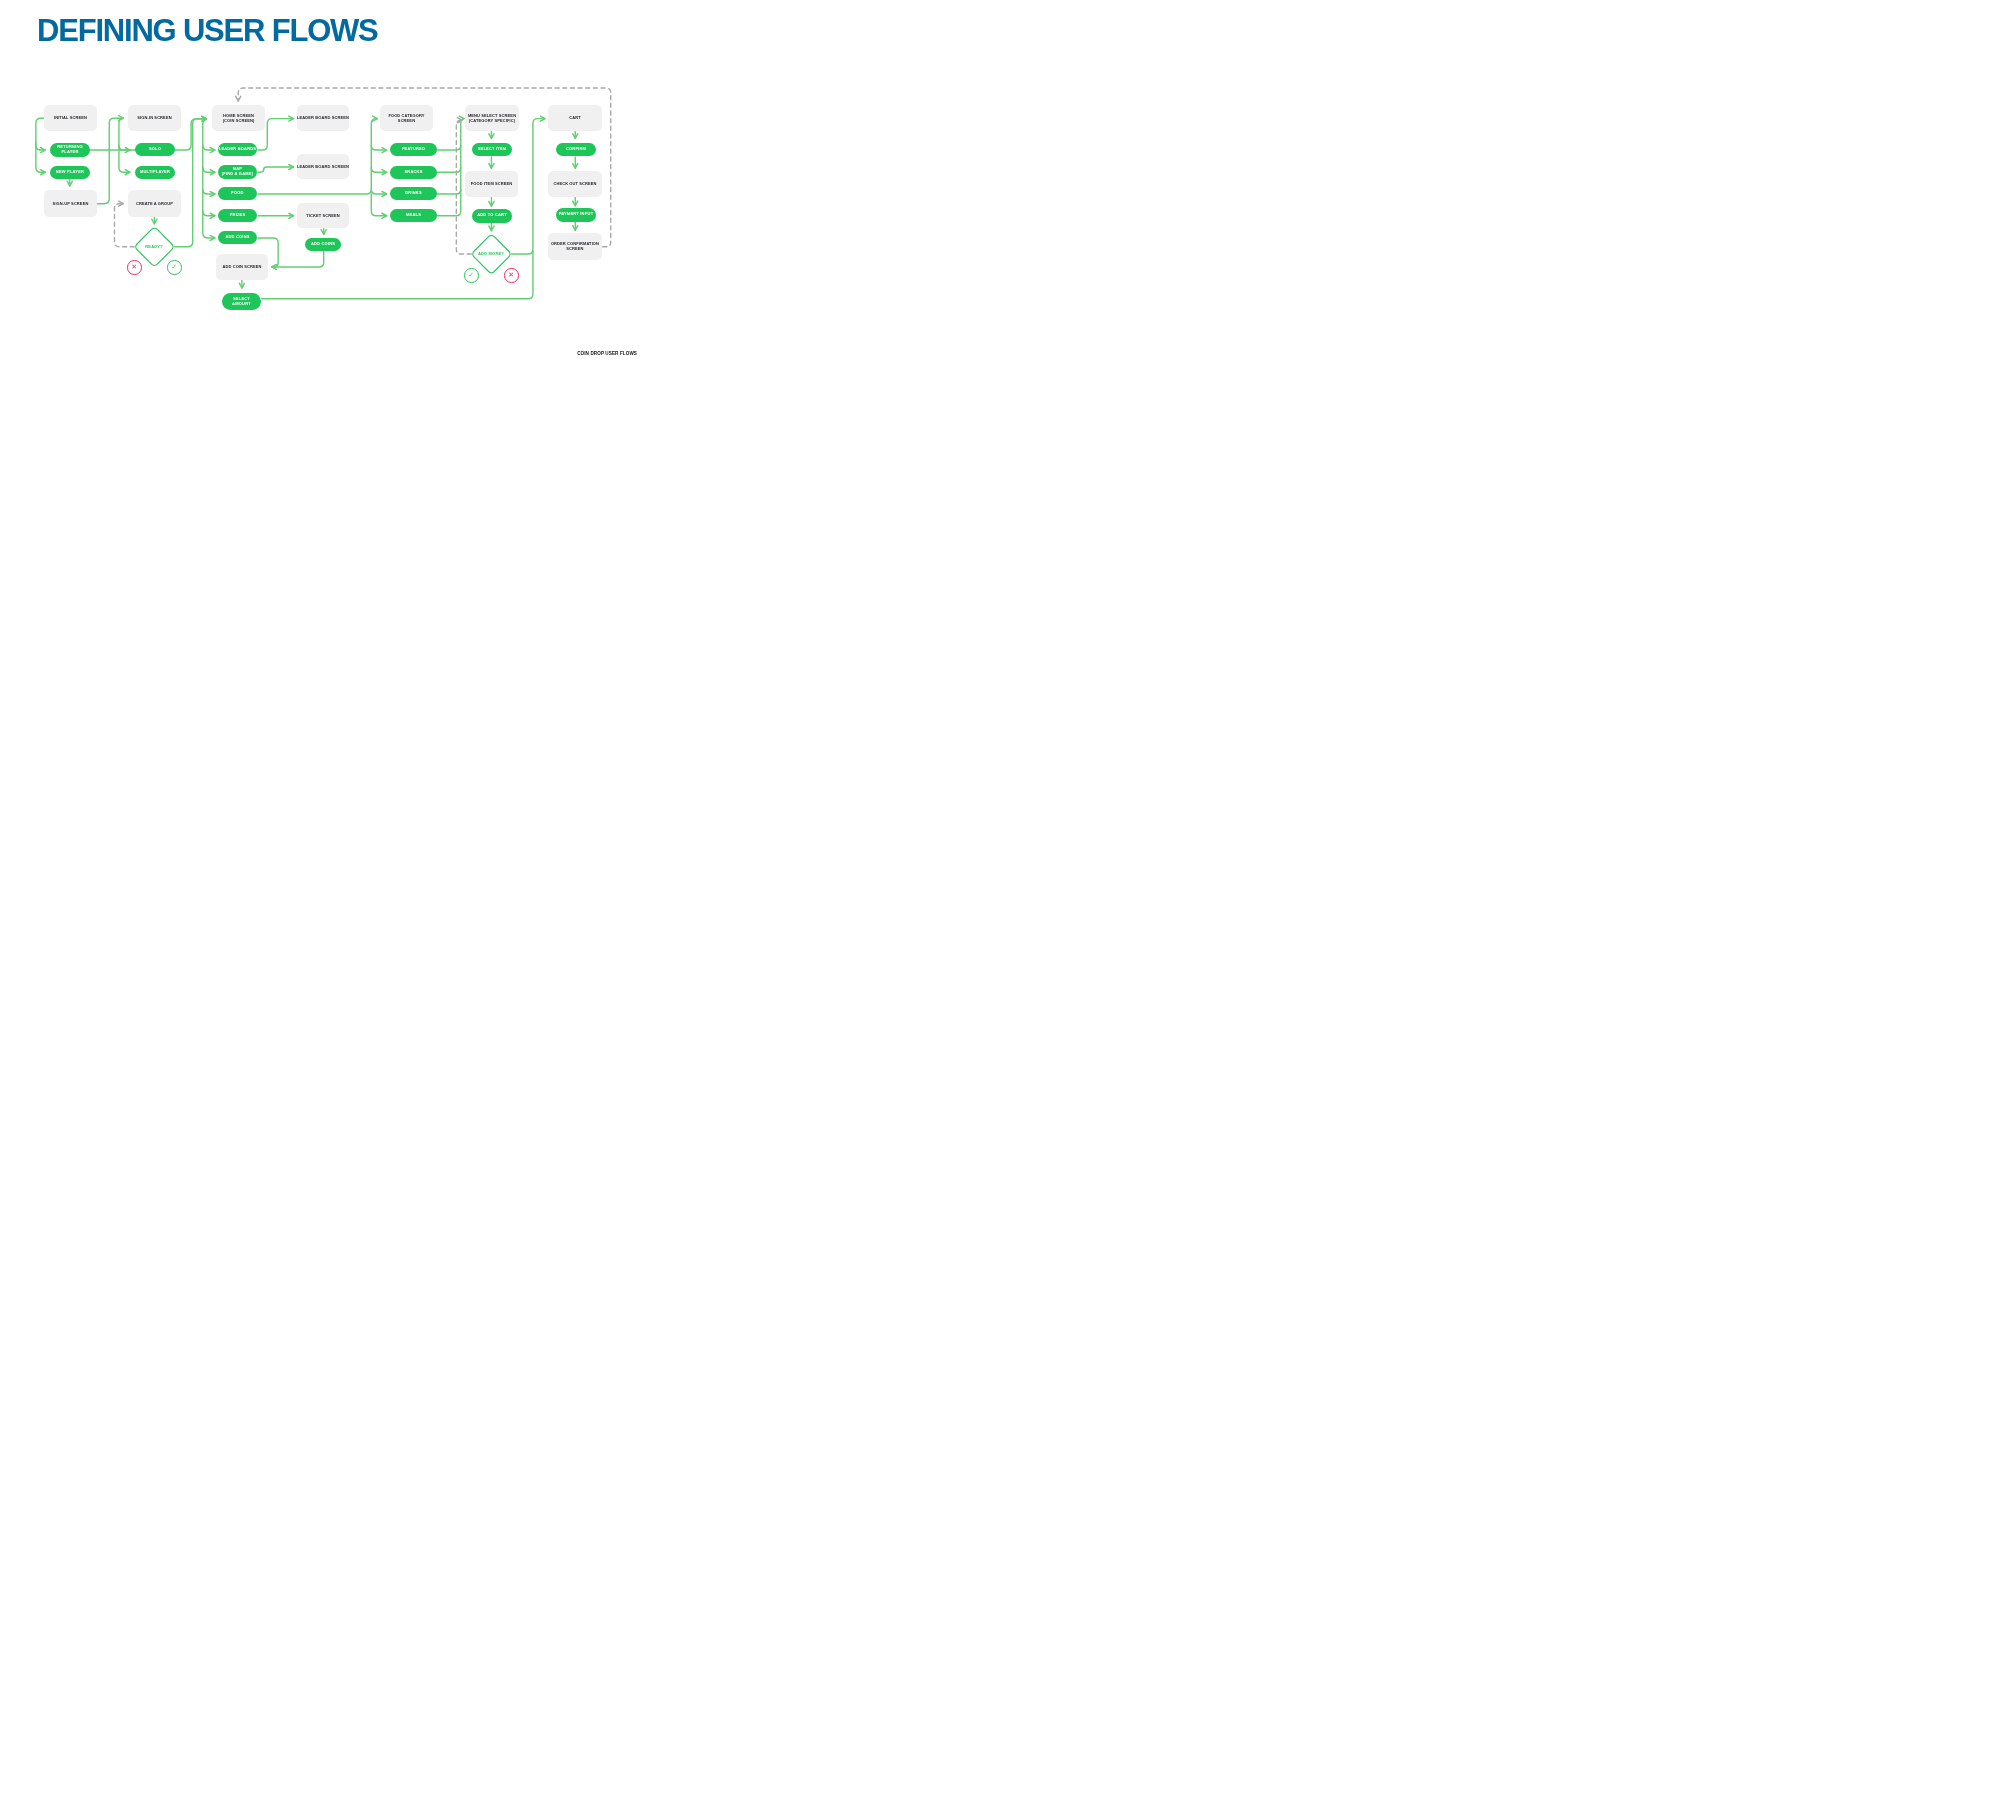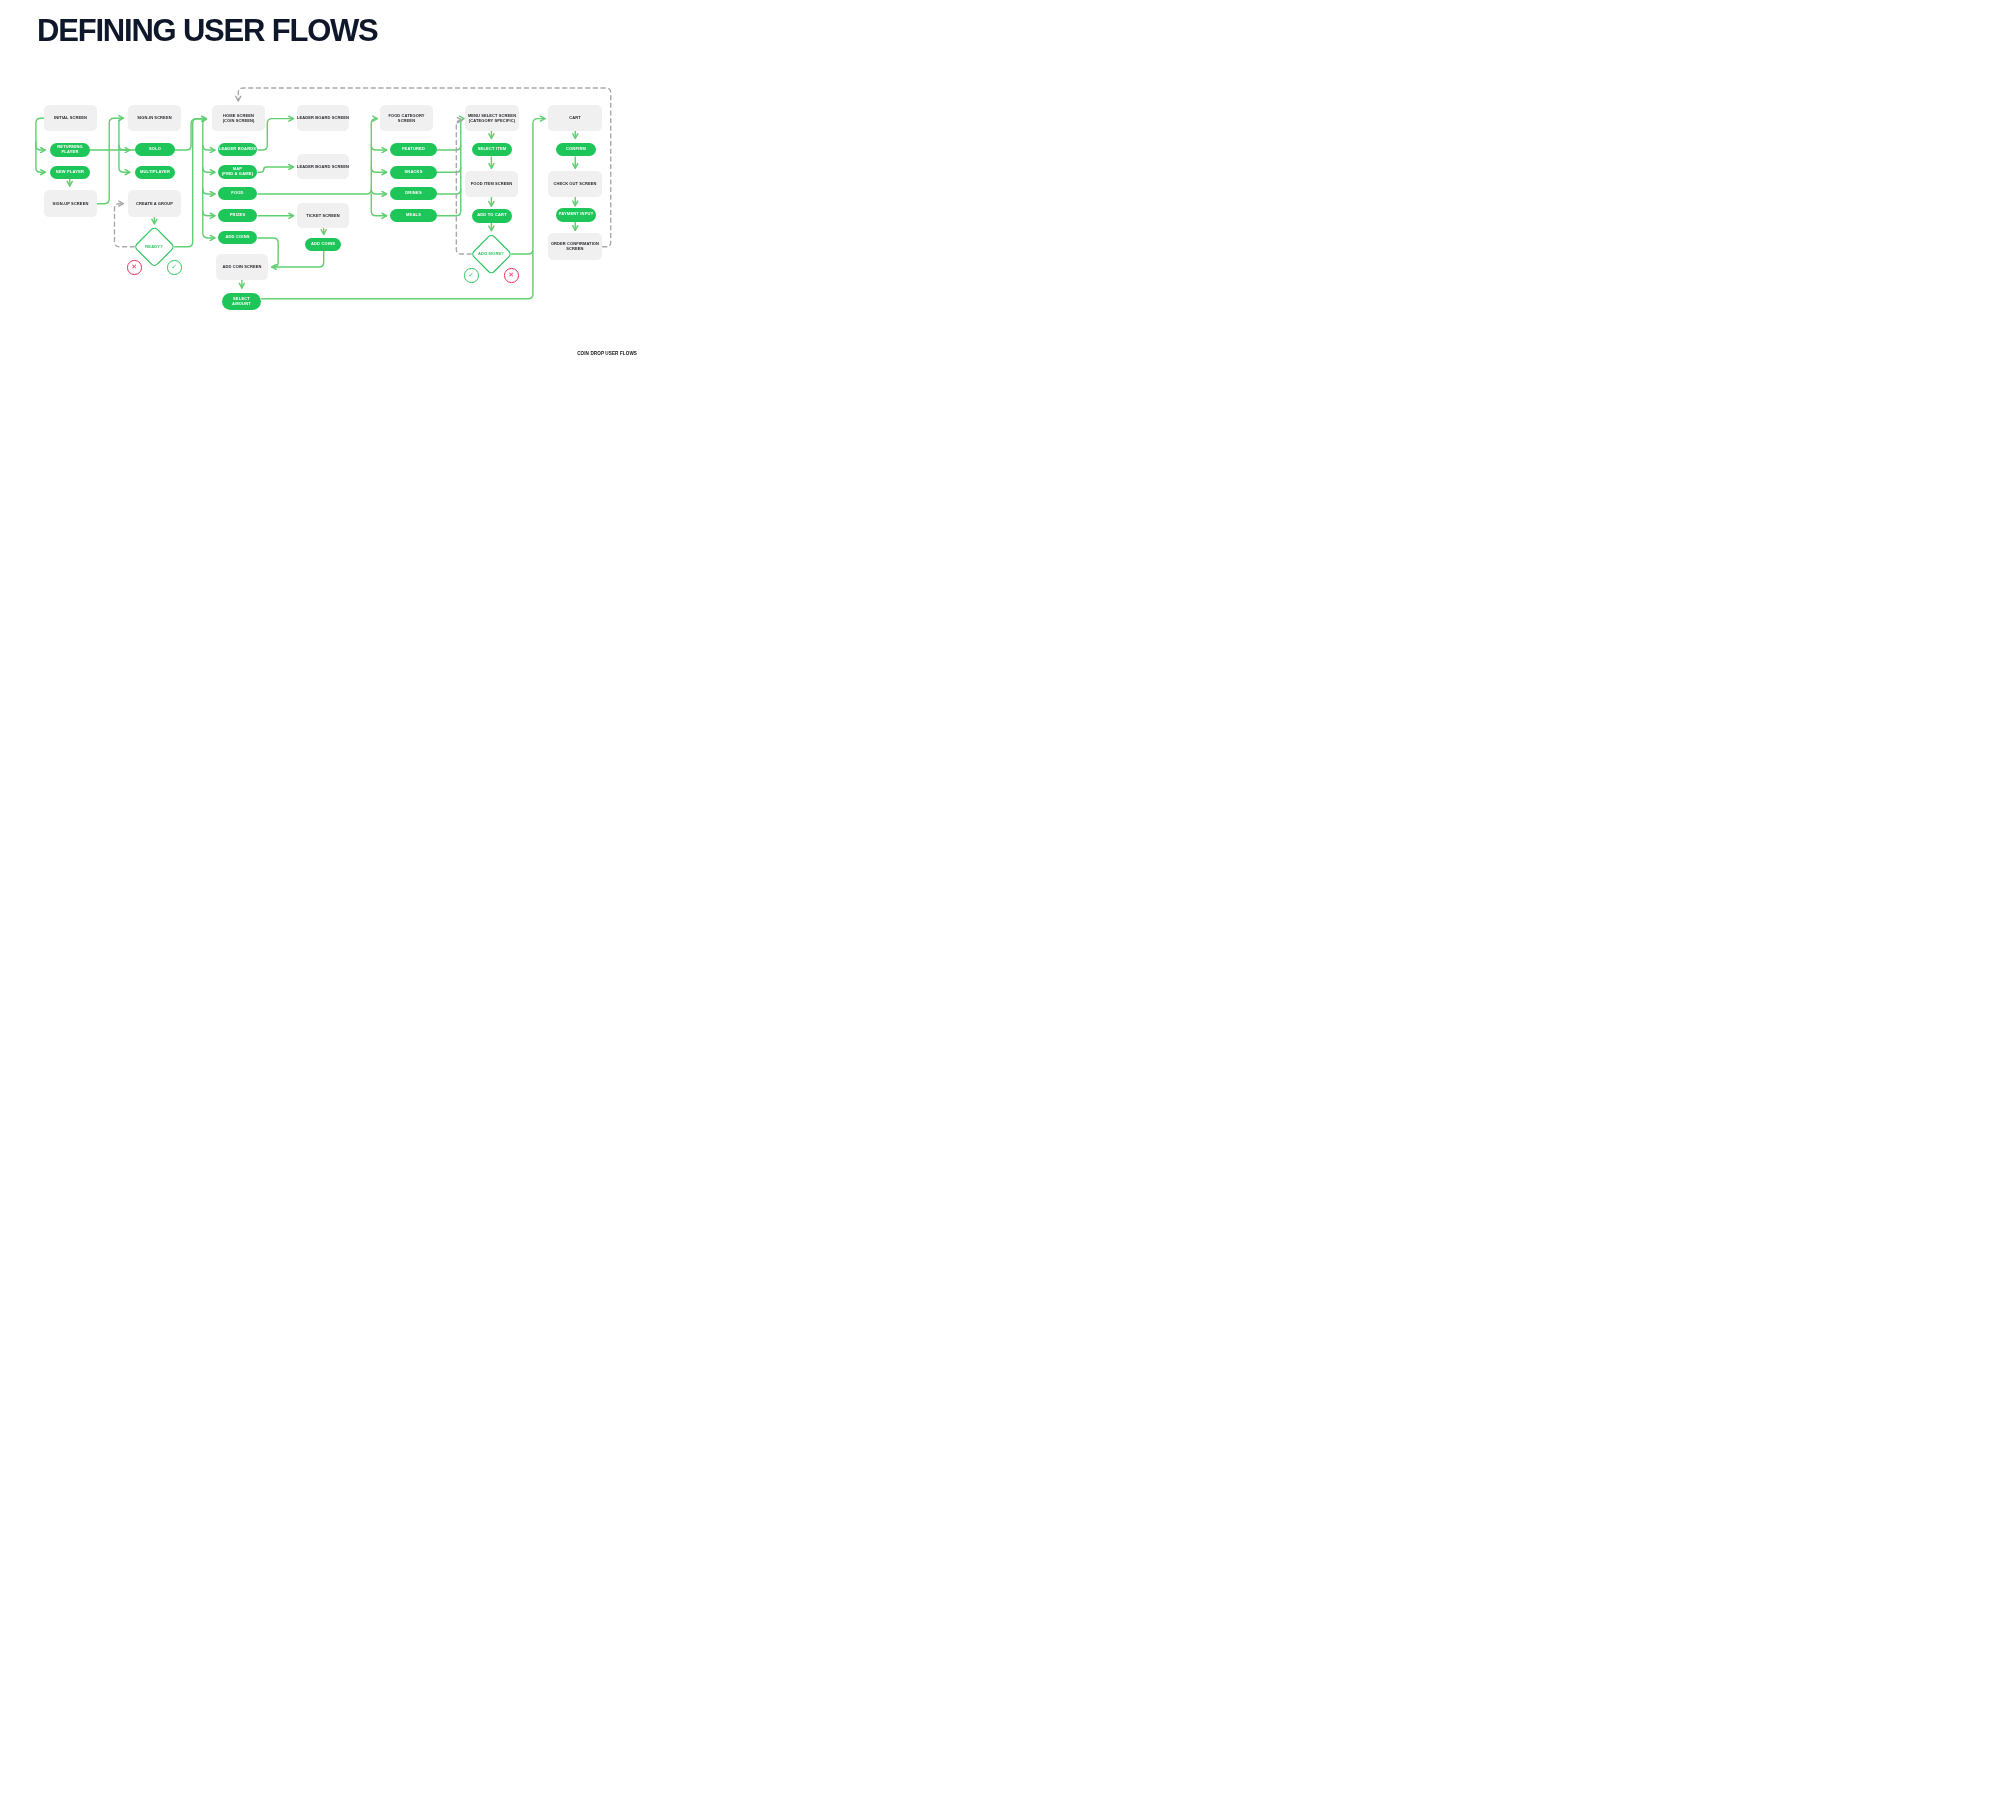--- a/index.html
+++ b/index.html
@@ -1,19 +1,19 @@
 <!DOCTYPE html>
 <html style="font-size:6.4px"><head>
 <meta charset="utf-8">
 <style>
   html,body{margin:0;padding:0;background:#ffffff;}
   #canvas{position:relative;width:645px;height:363px;background:#ffffff;overflow:hidden;
           font-family:"Liberation Sans",sans-serif;}
   #page-title{position:absolute;left:37px;top:15.3px;margin:0;font-size:31px;line-height:1.0;
-              font-weight:900;color:#0f172a;letter-spacing:-1.2px;white-space:nowrap;}
+              font-weight:900;color:#0369a1;letter-spacing:-1.2px;white-space:nowrap;}
   #footer-label{position:absolute;right:8px;bottom:7.3px;font-size:4.6px;font-weight:800;
                 color:#121212;letter-spacing:0.1px;}
   svg.wires{position:absolute;left:0;top:0;width:645px;height:363px;}
   .node{position:absolute;display:flex;align-items:center;justify-content:center;
         text-align:center;white-space:pre-line;box-sizing:border-box;}
   .screen{background:#f0f0f1;border-radius:5.2px;color:#28282e;font-size:4px;font-weight:700;
           letter-spacing:0.1px;line-height:1.35;}
   .pill{background:#1ec558;border-radius:403px;color:#ffffff;font-size:4px;font-weight:700;
         letter-spacing:0.2px;line-height:1.2;}
   .dlabel{position:absolute;display:flex;align-items:center;justify-content:center;

